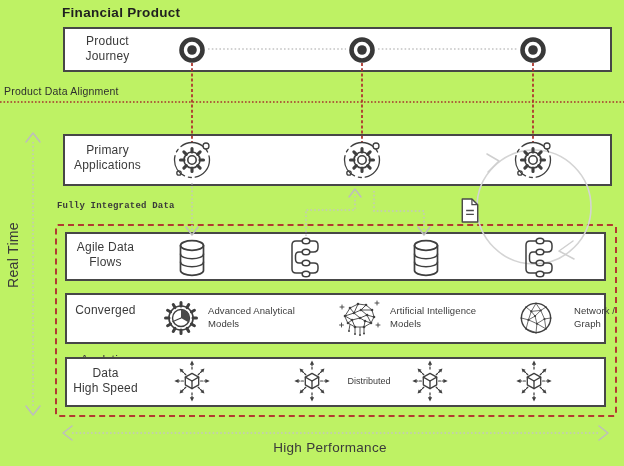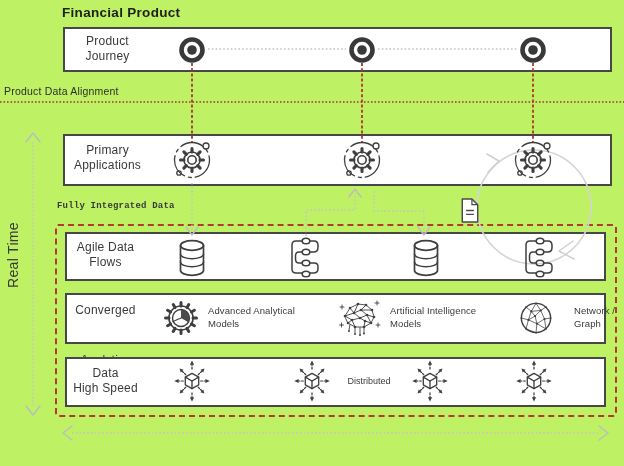--- a/index.html
+++ b/index.html
@@ -74,20 +74,21 @@
   </div>
 
   <div class="box" style="left:65px;top:357px;width:541px;height:50px;"></div>
   <div class="rowlabel" style="left:58px;top:366px;width:95px;">
     <span style="display:block;">Data</span>
     <span style="display:block;">High Speed</span>
   </div>
   <div class="abs" style="left:338px;top:376px;width:62px;font-size:9px;color:#3a3a3a;text-align:center;">Distributed</div>
 
   <div class="abs axislabel" style="left:-26px;top:247px;width:78px;text-align:center;transform:rotate(-90deg);font-size:14px;">Real Time</div>
+  <div class="abs axislabel" style="left:230px;top:440px;width:200px;text-align:center;">High Performance</div>
 
   <svg class="overlay" width="624" height="466">
     <g>
         <line class="redh" x1="0" y1="102" x2="624" y2="102"></line>
       </g>
     <g>
       <line class="redv" x1="192" y1="63" x2="192" y2="143"></line>
       <line class="redv" x1="362" y1="63" x2="362" y2="143"></line>
       <line class="redv" x1="533" y1="63" x2="533" y2="143"></line>
     </g>

